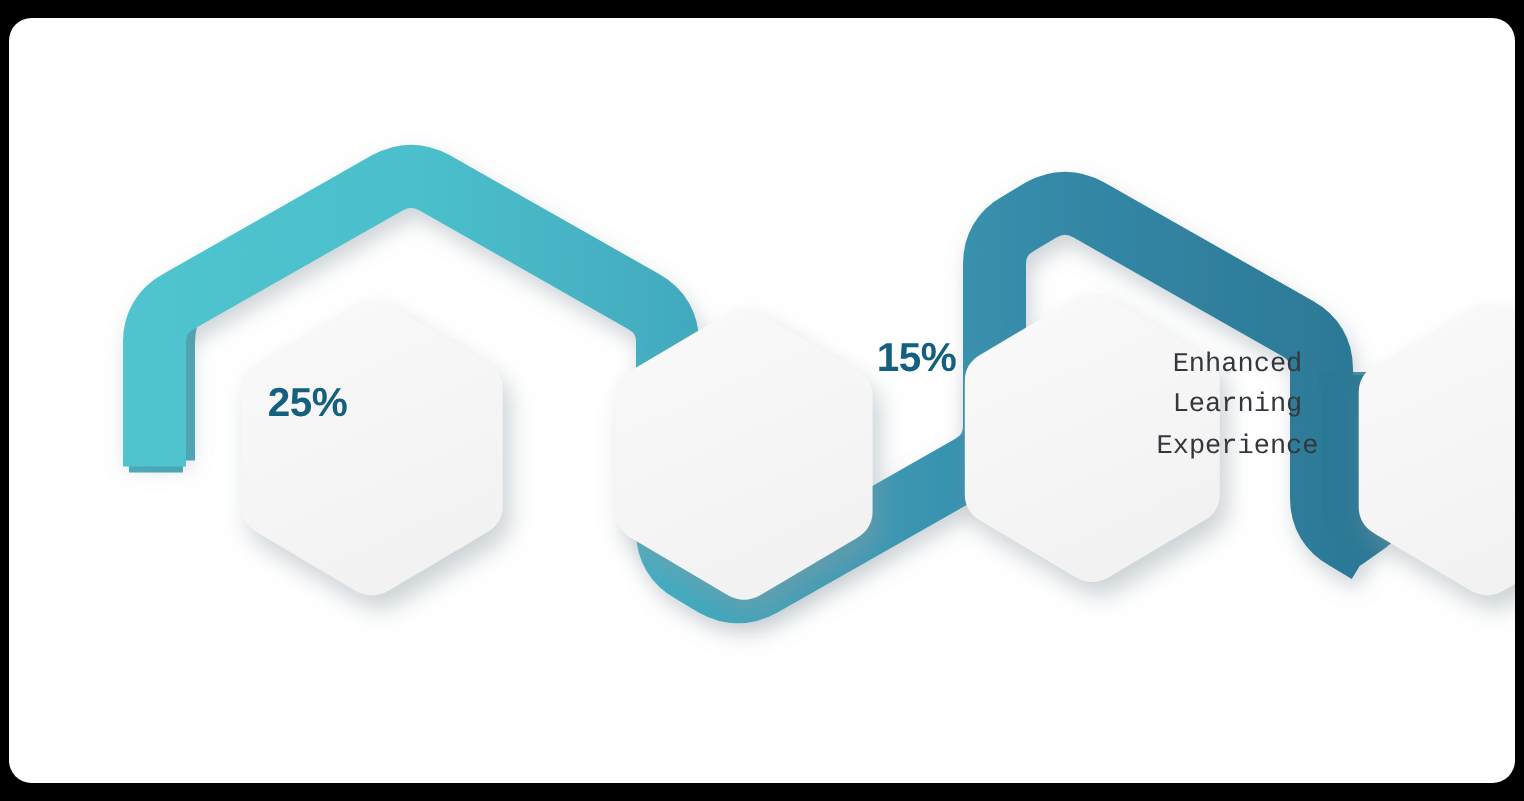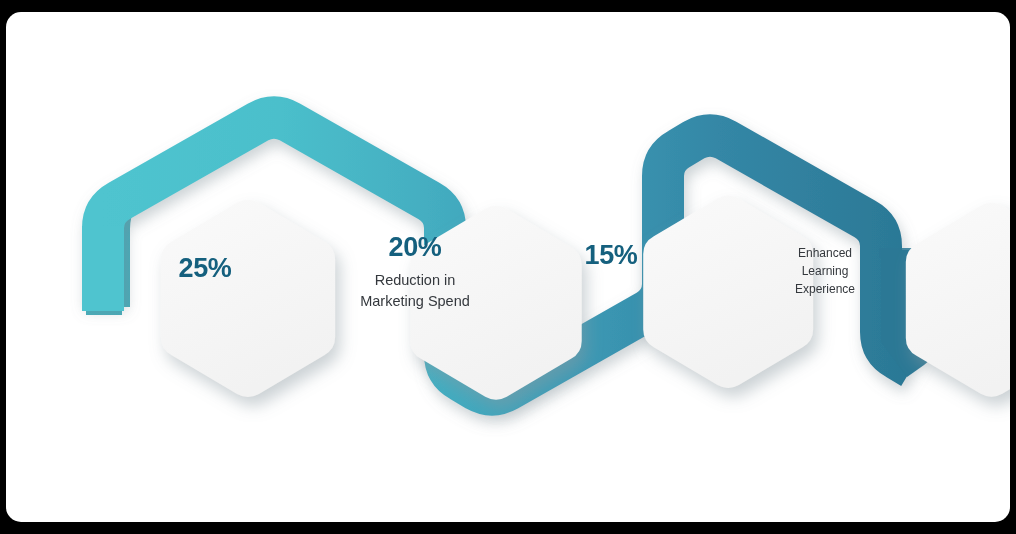--- a/index.html
+++ b/index.html
@@ -43,22 +43,23 @@
     margin-bottom:8px;
   }
   .hex-label{
     font-size:14.5px;
     font-weight:400;
     color:#34383D;
     line-height:1.42;
     white-space:pre-line;
   }
   .hex-label.big{
-    font-size:12px;
+    font-size:18px;
     line-height:1.52;
+    font-family:Liberation Mono, monospace;
   }
 </style>
 </head>
 <body>
 
 <div id="canvas">
   <div id="card">
     <div id="stage">
 
       <svg class="layer" viewBox="0 0 1004 510">
@@ -238,27 +239,22 @@
                Q 748,291 748,281
                L 748,217
                Q 748,207 757,202 Z" transform="translate(-145,-18) scale(1.19) translate(130,8)"></path>
         </g>
       </svg>
 
       <div class="hex-text" style="left:114px;top:196px;width:170px;height:130px;">
         <div class="hex-value">25%</div>
       </div>
 
-      <div class="hex-text" style="left:325px;top:200px;width:168px;height:120px;">
-        <div class="hex-value">20%</div>
-        <div class="hex-label">Reduction in
-Marketing Spend</div>
-      </div>
-
-      <div class="hex-text" style="left:525px;top:188px;width:160px;height:120px;">
+
+      <div class="hex-text" style="left:525px;top:212px;width:160px;height:120px;justify-content:space-between;">
         <div class="hex-value">15%</div>
       </div>
 
       <div class="hex-text" style="left:730px;top:198px;width:178px;height:122px;">
 
         <div class="hex-label big">Enhanced
 Learning
 Experience</div>
       </div>
 

